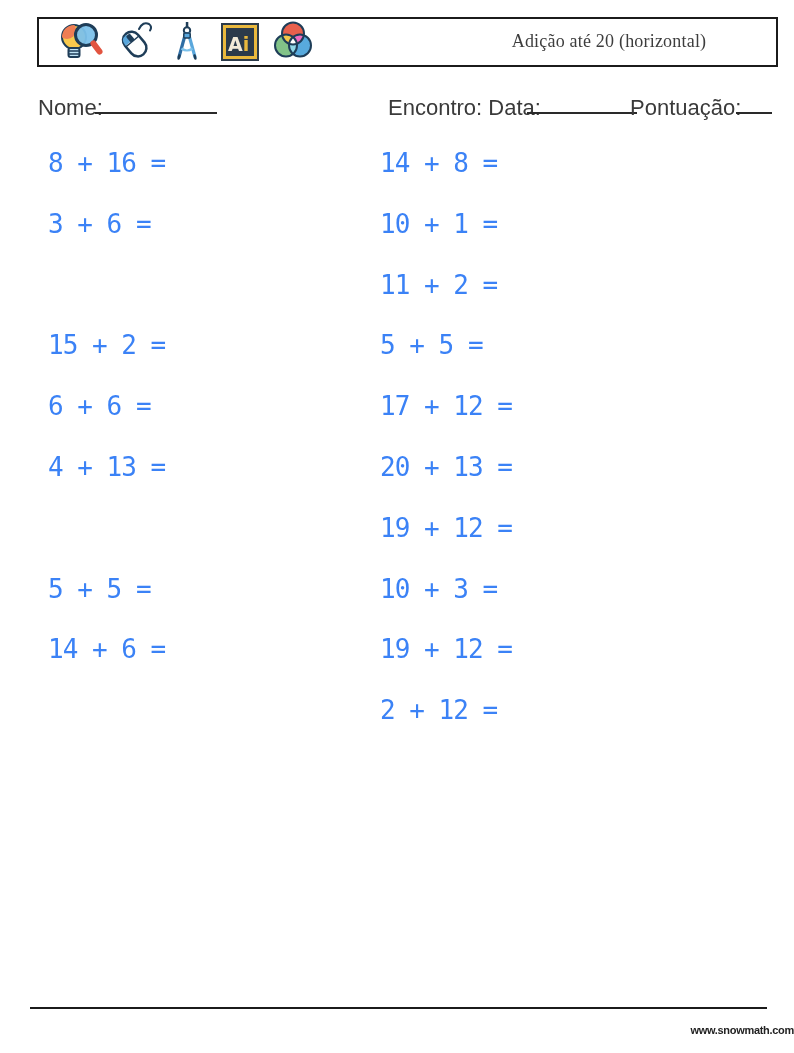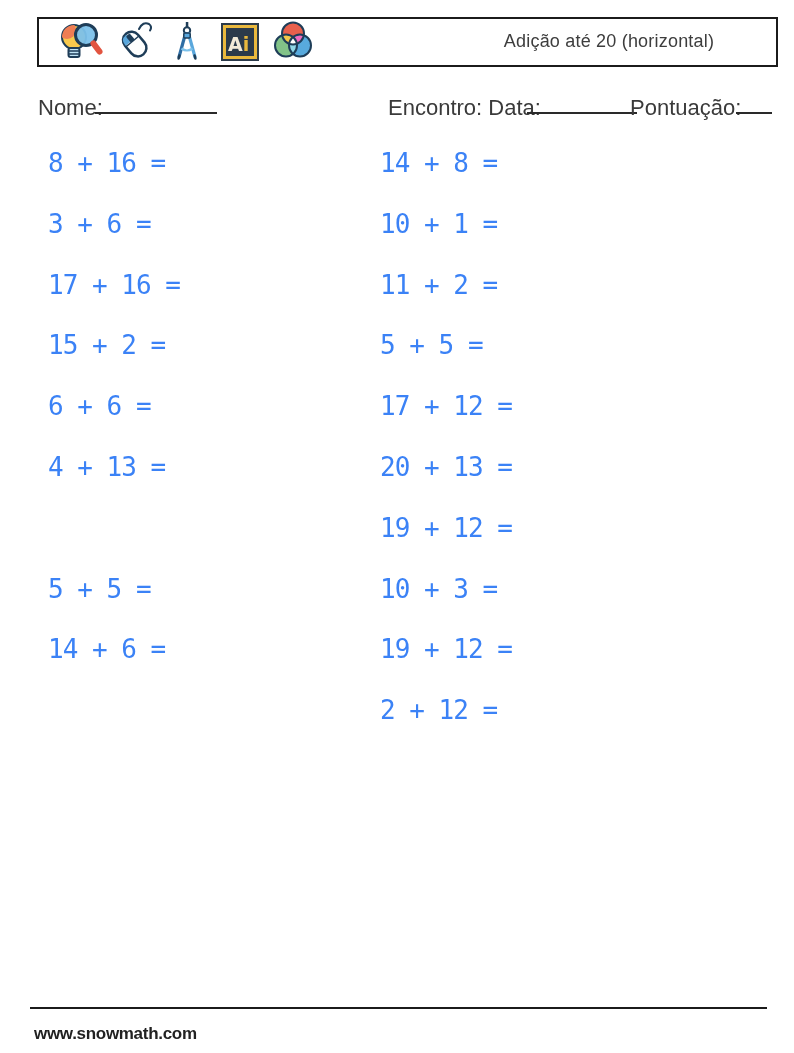--- a/index.html
+++ b/index.html
@@ -8,32 +8,32 @@
     font-family:"Liberation Sans",sans-serif;color:#333333;
   }
   .header-box{
     position:absolute;left:37px;top:17px;width:737px;height:46px;
     border:2px solid #1b1b1b;display:flex;align-items:center;
   }
   .icon-strip{display:flex;align-items:center;gap:9px;padding-left:20px;}
   .icon-strip .ic{display:inline-block;width:44px;height:44px;}
   .header-title{
     position:absolute;left:400px;top:12px;width:340px;text-align:center;
-    font-size:18px;color:#3d3d3d;letter-spacing:0.2px;
+    font-size:18px;color:#3d3d3d;letter-spacing:0.2px;font-family:Liberation Serif, serif;
   }
   .field-label{position:absolute;top:95px;font-size:22px;color:#3a3a3a;}
   .blank-line{position:absolute;top:96px;height:16px;border-bottom:2px solid #2a2a2a;}
   .problem{
     position:absolute;font-family:"DejaVu Sans Mono","Liberation Mono",monospace;
     font-size:26px;line-height:27px;color:#3b82f6;letter-spacing:-1px;white-space:pre;
   }
   .footer-line{position:absolute;left:30px;top:1007px;width:737px;border-top:2px solid #1b1b1b;}
   .footer-text{
-    position:absolute;left:34px;top:1024px;width:760px;text-align:left;
-    font-size:17px;font-weight:bold;color:#222222;letter-spacing:-0.3px;
+    position:absolute;left:34px;top:1024px;width:760px;text-align:right;
+    font-size:11px;font-weight:bold;color:#222222;letter-spacing:-0.3px;
   }
 </style>
 </head>
 <body>
 
 <div class="page">
 
   <div class="header-box">
     <div class="icon-strip">
 
@@ -122,21 +122,20 @@
   <span class="blank-line" style="left:95px;width:122px"></span>
 
   <span class="field-label" style="left:388px">Encontro: Data:</span>
   <span class="blank-line" style="left:527px;width:110px"></span>
 
   <span class="field-label" style="left:630px">Pontuação:</span>
   <span class="blank-line" style="left:736px;width:36px"></span>
 
   <div class="problem" style="top:150px;left:48px">8 + 16 =</div>
   <div class="problem" style="top:211px;left:48px">3 + 6 =</div>
-  <div class="problem" style="top:272px;left:48px">17 + 16 =</div>
   <div class="problem" style="top:332px;left:48px">15 + 2 =</div>
   <div class="problem" style="top:393px;left:48px">6 + 6 =</div>
   <div class="problem" style="top:454px;left:48px">4 + 13 =</div>
   <div class="problem" style="top:576px;left:48px">5 + 5 =</div>
   <div class="problem" style="top:636px;left:48px">14 + 6 =</div>
 
   <div class="problem" style="top:150px;left:380px">14 + 8 =</div>
   <div class="problem" style="top:211px;left:380px">10 + 1 =</div>
   <div class="problem" style="top:272px;left:380px">11 + 2 =</div>
   <div class="problem" style="top:332px;left:380px">5 + 5 =</div>

